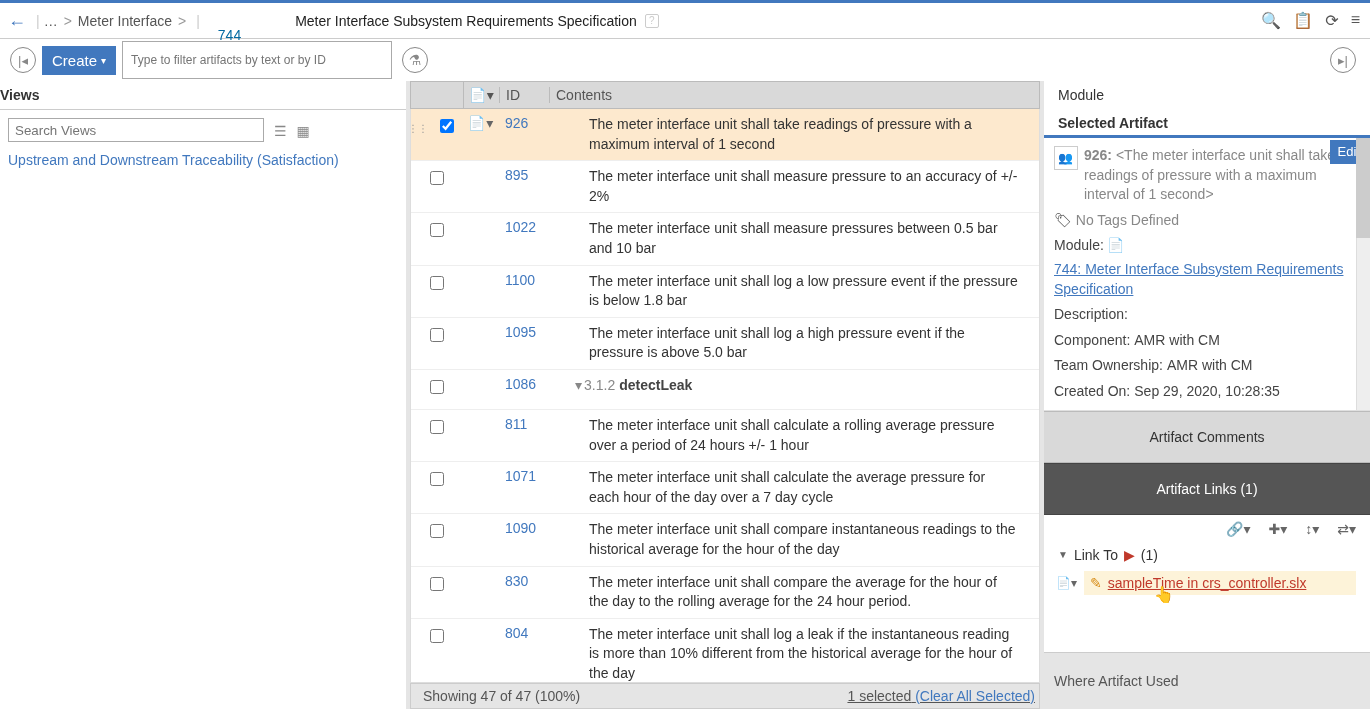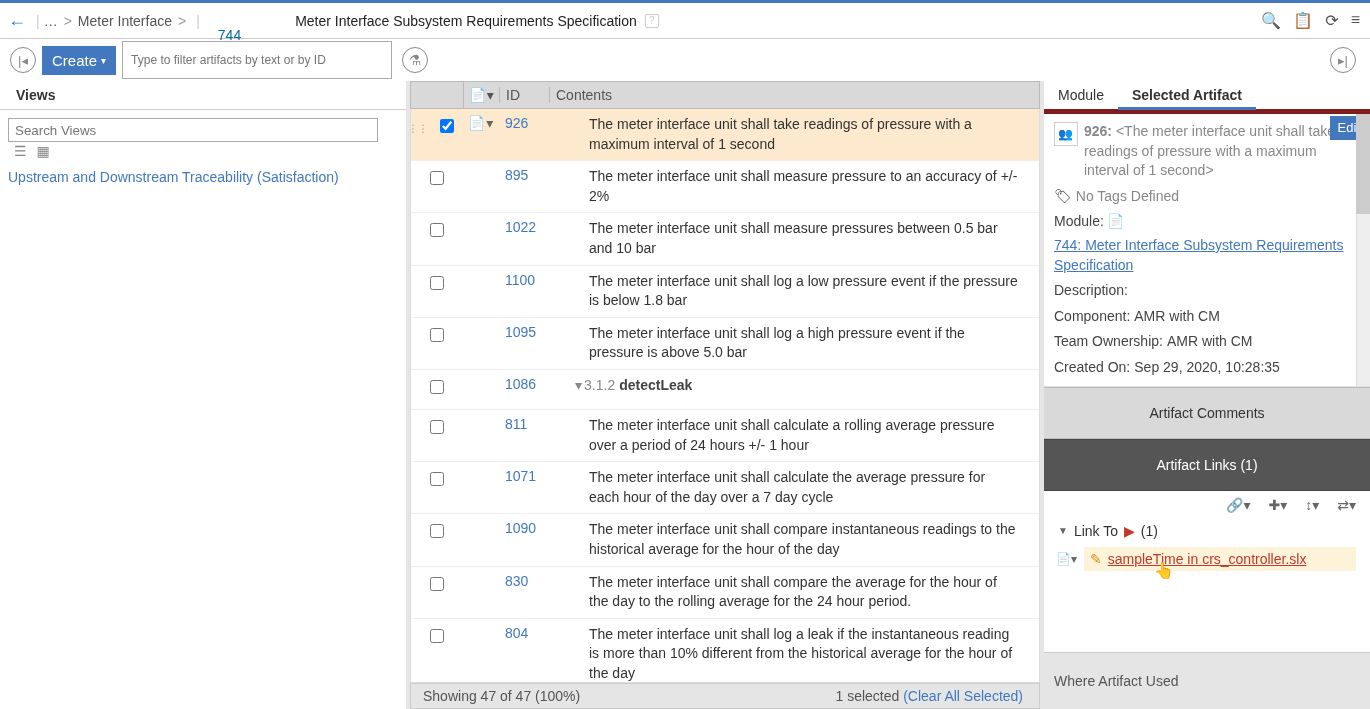--- a/index.html
+++ b/index.html
@@ -16,23 +16,23 @@
 .header-right { position: absolute; right: 10px; display: flex; gap: 12px; color: #555; font-size: 16px; }
 .toolbar { display: flex; align-items: center; height: 42px; padding: 0 10px; gap: 6px; position: relative; }
 .toolbar .nav-circle { width: 26px; height: 26px; border: 1.5px solid #888; border-radius: 50%; display: flex; align-items: center; justify-content: center; color: #888; cursor: pointer; font-size: 13px; }
 .create-btn { background: #4178be; color: #fff; border: none; padding: 6px 10px; display: flex; align-items: center; gap: 4px; cursor: pointer; font-size: 15px; }
 .create-btn::after { content: "▾"; font-size: 10px; }
 .filter-input { border: 1px solid #aaa; height: 38px; width: 270px; padding: 0 8px; font-size: 12px; color: #666; }
 .toolbar .filter-circle { width: 26px; height: 26px; border: 1.5px solid #888; border-radius: 50%; display: flex; align-items: center; justify-content: center; color: #888; margin-left: 4px; }
 .toolbar .right-nav { position: absolute; right: 14px; top: 8px; }
 .main { display: flex; height: calc(100% - 36px - 42px); }
 .left-panel { width: 410px; border-right: 4px solid #e5e5e5; padding: 0; }
-.left-panel .views-header { font-weight: bold; padding: 6px 16px; border-bottom: 1px solid #ccc; }
+.left-panel .views-header { font-weight: bold; padding: 6px 0; border-bottom: 1px solid #ccc; }
 .left-panel .views-body { padding: 8px; }
-.search-views { width: 370px; height: 24px; border: 1px solid #aaa; padding: 8px 6px; color: #666; }
+.search-views { width: 256px; height: 24px; border: 1px solid #aaa; padding: 8px 6px; color: #666; }
 .left-panel .icons-row { display: inline-flex; gap: 10px; margin-left: 6px; vertical-align: middle; color: #888; }
 .trace-link { color: #4178be; display: block; margin-top: 10px; text-decoration: none; }
 .center-panel { flex: 1; display: flex; flex-direction: column; position: relative; }
 .grid-header { display: flex; background: #d9d9d9; border: 1px solid #bbb; height: 28px; align-items: center; color: #555; }
 .grid-header .col-checkbox { width: 52px; }
 .grid-header .col-icon { width: 36px; border-left: 1px solid #bbb; display:flex; justify-content:center; height:100%; align-items:center; }
 .grid-header .col-id { width: 50px; border-left: 1px solid #bbb; padding-left: 6px; }
 .grid-header .col-contents { flex: 1; border-left: 1px solid #bbb; padding-left: 6px; }
 .grid-header .col-end { width: 130px; border-left: 1px solid #bbb; }
 .grid-body { flex: 1; overflow-y: auto; border: 1px solid #ddd; border-top:none; }
@@ -40,24 +40,24 @@
 .row .col-checkbox { width: 52px; display: flex; justify-content: center; align-items: flex-start; padding-top:4px; }
 .row .col-icon { width: 36px; display:flex; justify-content:center; color:#666; }
 .row .col-id { width: 90px; padding-left: 6px; }
 .row .col-id a { color: #4178be; text-decoration: none; }
 .row .col-contents { flex: 1; padding-right: 20px; line-height: 1.4; }
 .row.selected { background: #fde9ce; }
 .row.selected .col-checkbox::before { content:"⋮⋮"; color:#999; font-size:10px; position:relative; left:-12px; top:4px; }
 .section-prefix { color: #888; margin-right: 4px; }
 .section-title { font-weight: bold; color: #444; }
 .grid-footer { height: 26px; background: #e5e5e5; border: 1px solid #ccc; display: flex; align-items: center; padding: 0 12px; color: #555; position: relative; }
-.grid-footer .selected-info { position: absolute; right: 16px; }
+.grid-footer .selected-info { position: absolute; right: 4px; text-decoration: underline; }
 .grid-footer .clear-link { color: #4178be; cursor:pointer; }
 .right-panel { width: 330px; border-left: 4px solid #e5e5e5; display: flex; flex-direction: column; position:relative; }
-.tabs { display: flex; border-bottom: 5px solid #7f1d1d; }
+.tabs { display: flex; border-bottom: 1px solid #7f1d1d; flex-direction: column; }
 .tab { padding: 6px 14px; cursor: pointer; position:relative; }
 .tab.active { font-weight: bold; }
 .tab.active::after { content:""; position:absolute; left:0; right:0; bottom:-1px; height:3px; background:#4178be; }
 .artifact-detail { padding: 8px 10px; line-height:1.4; position: relative; border-bottom:1px solid #e0e0e0; }
 .edit-btn { position: absolute; top: 2px; right: 2px; background:#4178be; color:#fff; padding:3px 8px; font-size:13px; cursor:pointer; }
 .artifact-title-row { display: flex; gap: 6px; }
 .artifact-title-row .ic { width:24px; height:24px; border:1px solid #ccc; display:flex; align-items:center; justify-content:center; font-size:12px; flex-shrink:0; }
 .artifact-title-text .tid { font-weight:bold; color:#888; }
 .artifact-title-text .ttext { color:#888; }
 .meta-row { margin-top:6px; color:#444; display:flex; gap:4px; flex-wrap:wrap; }

